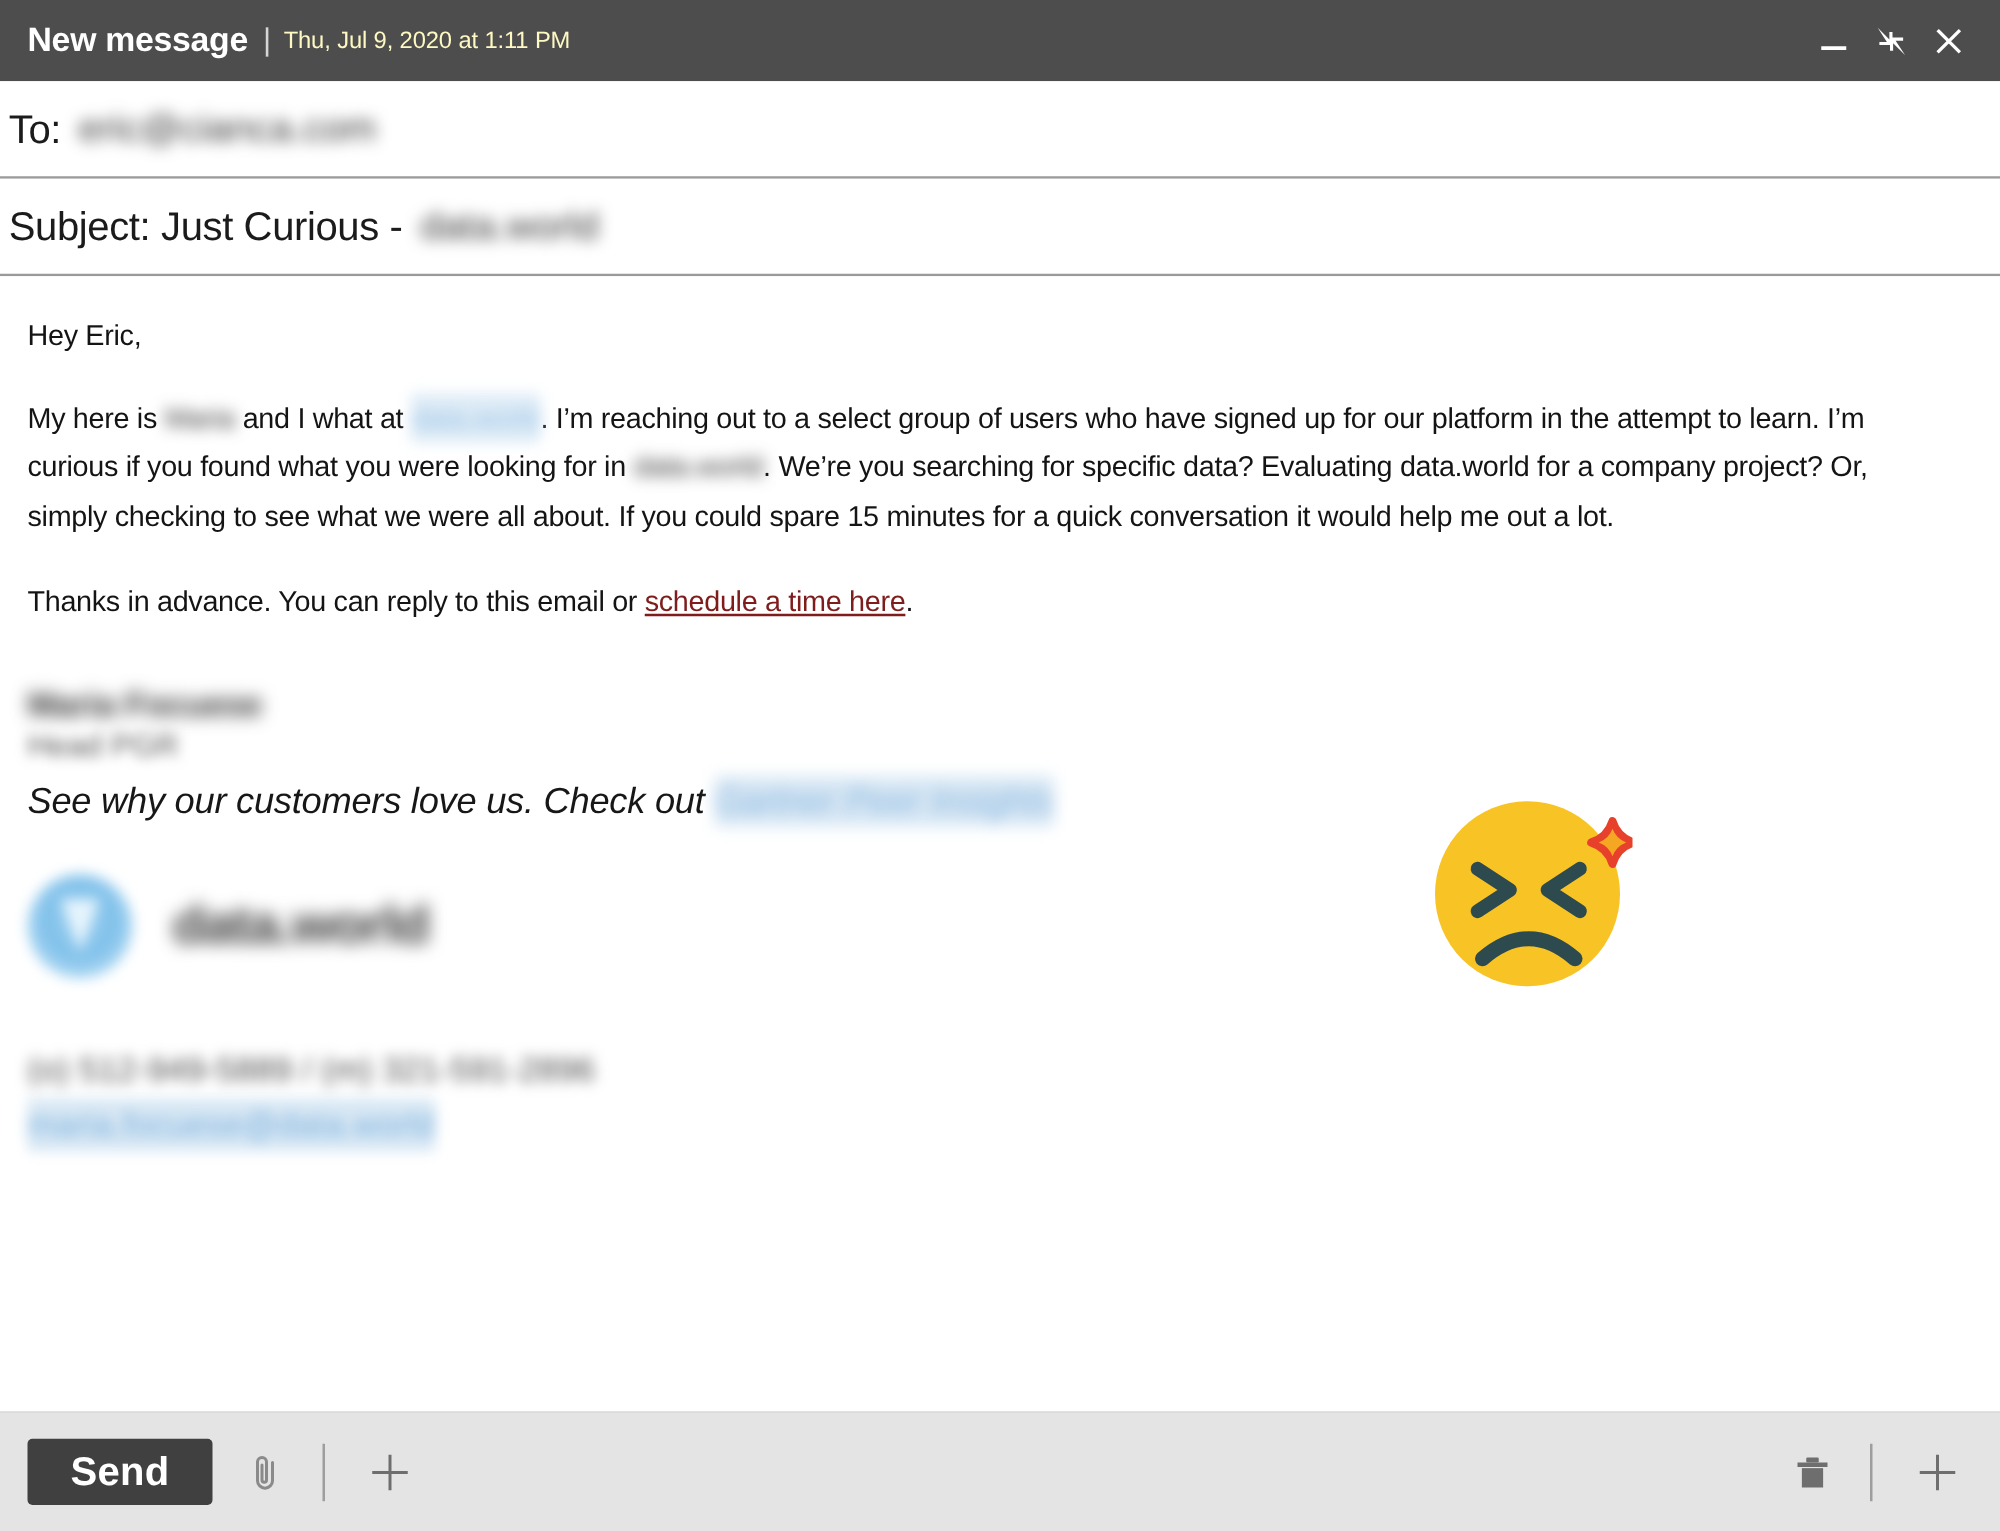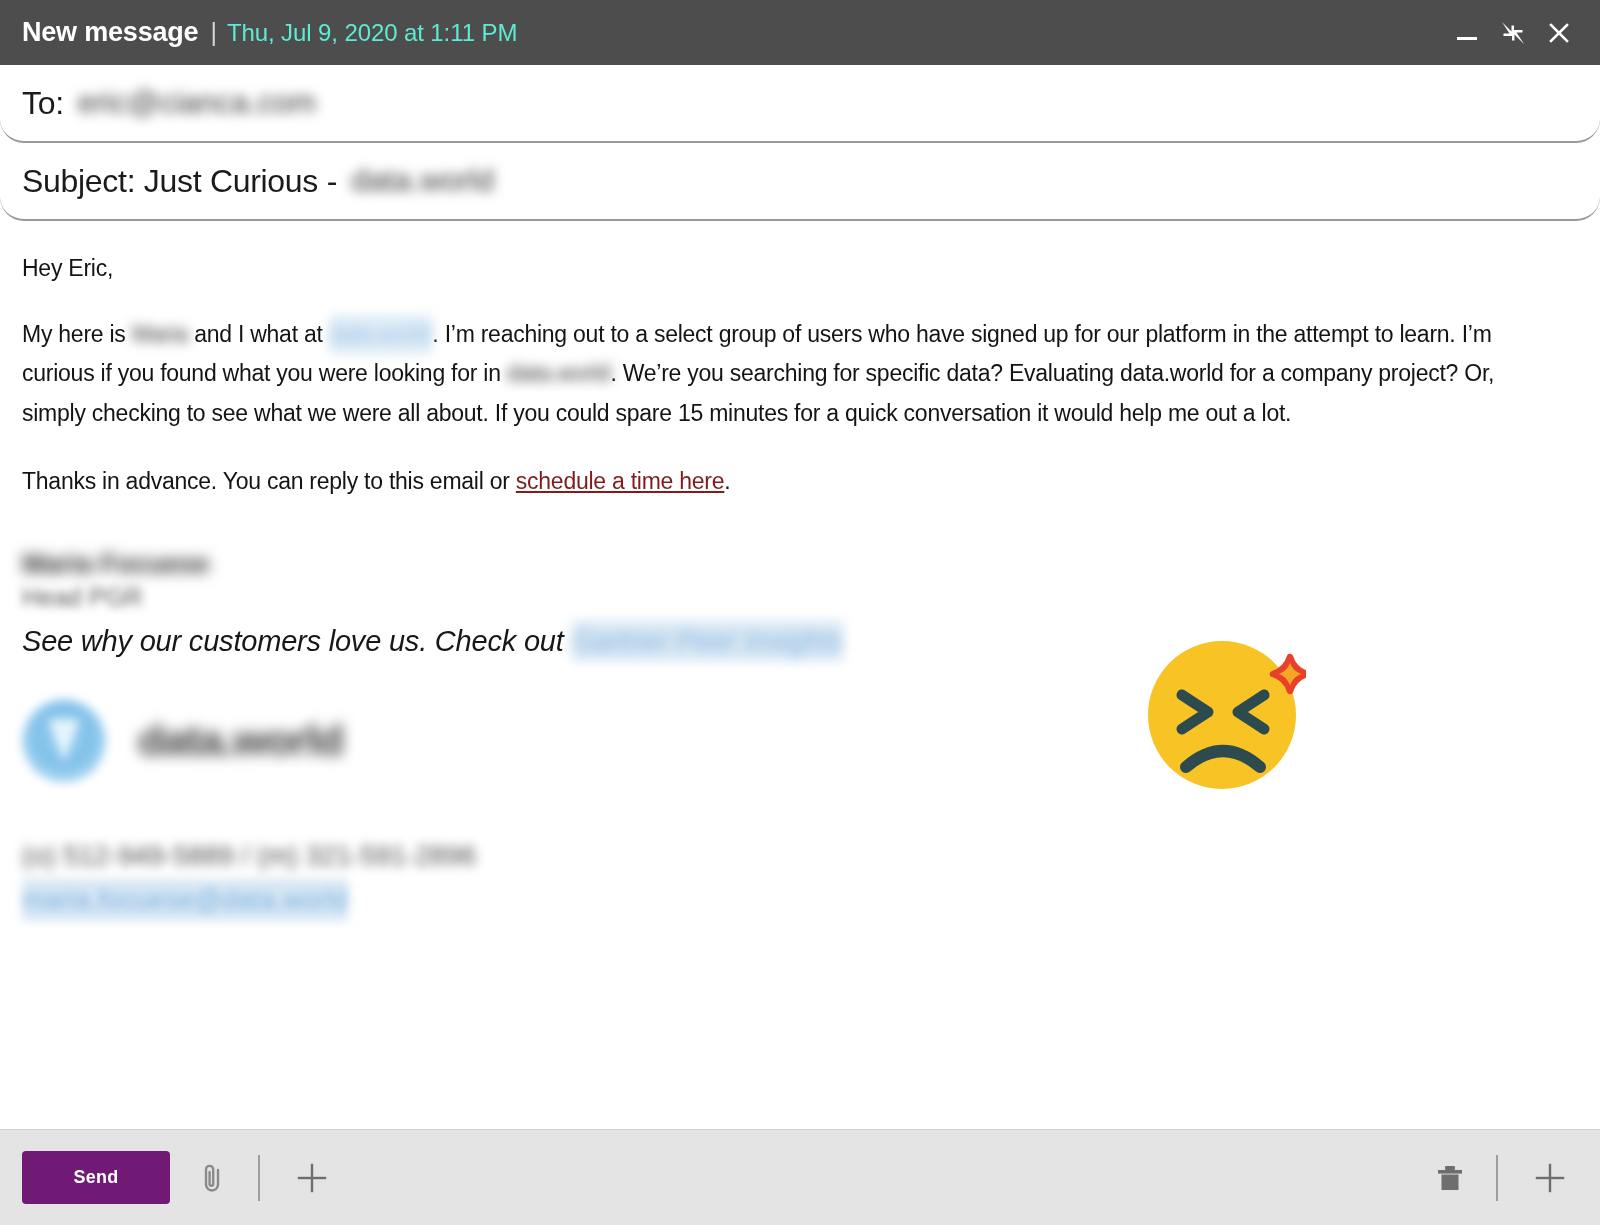--- a/index.html
+++ b/index.html
@@ -40,22 +40,22 @@
     letter-spacing: -0.2px;
     white-space: nowrap;
   }
   .title-sep {
     color: #d6d6d6;
     font-size: 25px;
     margin: 0 10px 0 12px;
     font-weight: 300;
   }
   .title-date {
-    color: #5eead4;
-    font-size: 24px;
+    color: #fef9c3;
+    font-size: 19px;
     font-weight: 400;
     letter-spacing: -0.1px;
     white-space: nowrap;
   }
   .titlebar-spacer { flex: 1 1 auto; }
 
   .win-btn {
     width: 46px;
     height: 46px;
     display: flex;
@@ -63,25 +63,24 @@
     justify-content: center;
     cursor: pointer;
   }
   .win-btn svg { display: block; }
 
   
   .field-row {
     min-height: 78px;
     display: flex;
     align-items: center;
-    padding: 0 22px;
+    padding: 0 7px;
     box-sizing: border-box;
     background: #ffffff;
     border-bottom: 2px solid #9a9a9a;
-    border-radius: 24px;
   }
   .field-label {
     font-size: 32px;
     color: #1b1b1b;
     font-weight: 400;
     letter-spacing: -0.3px;
     white-space: nowrap;
   }
   .field-value {
     font-size: 31px;
@@ -233,23 +232,23 @@
     height: 96px;
     min-height: 96px;
     background: #e4e4e4;
     display: flex;
     align-items: center;
     padding: 0 22px;
     box-sizing: border-box;
     border-top: 1px solid #d2d2d2;
   }
   .send-btn {
-    background: #701a75;
+    background: #404040;
     color: #ffffff;
-    font-size: 18px;
+    font-size: 32px;
     font-weight: 700;
     border: none;
     border-radius: 4px;
     padding: 0 30px;
     height: 53px;
     min-width: 148px;
     cursor: pointer;
     font-family: "Liberation Sans", sans-serif;
     letter-spacing: 0.2px;
   }

